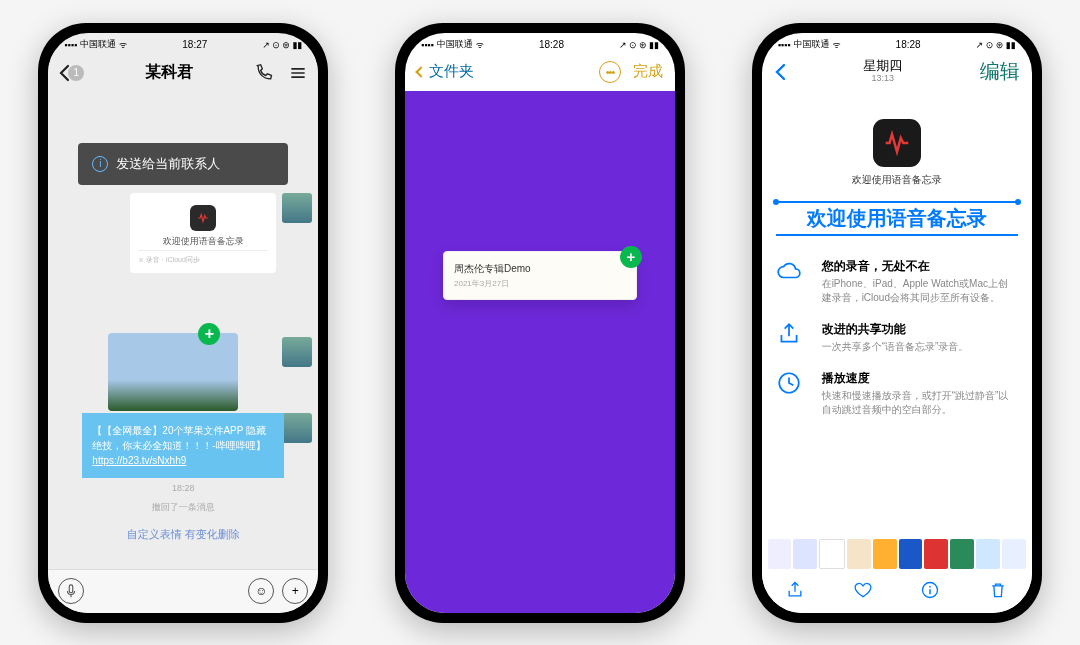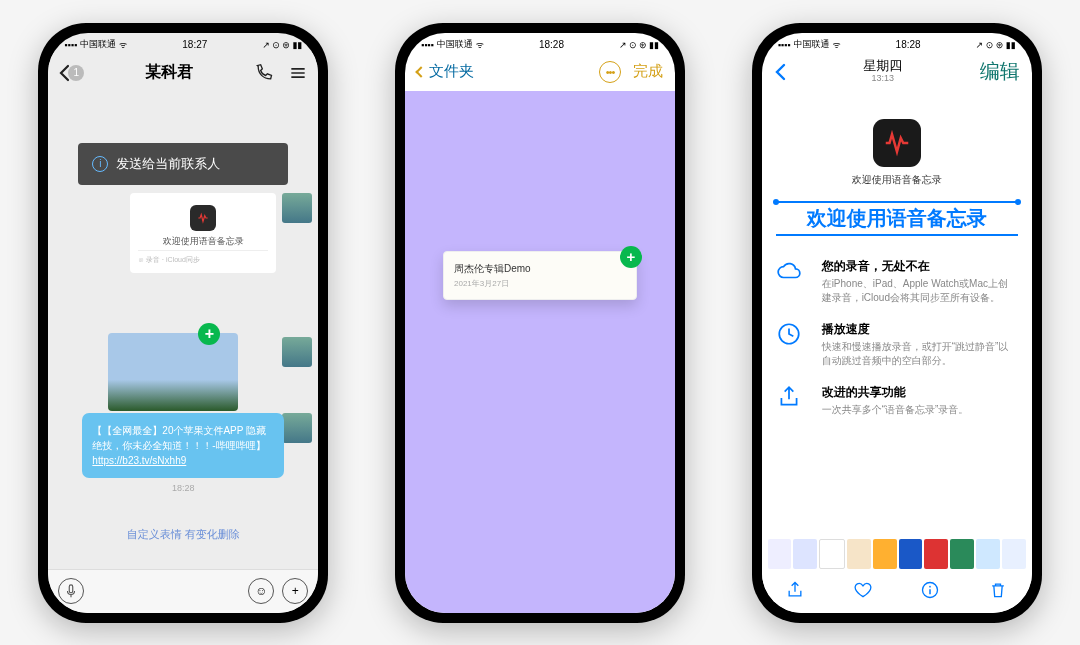--- a/index.html
+++ b/index.html
@@ -21,36 +21,36 @@
 .p1 .toast{position:absolute;top:50px;left:30px;right:30px;background:rgba(60,60,60,.92);color:#fff;font-size:13px;padding:12px 14px;border-radius:4px;display:flex;align-items:center;gap:8px;z-index:5;}
 .p1 .toast .i{width:16px;height:16px;border:1.5px solid #6bf;border-radius:50%;display:flex;align-items:center;justify-content:center;color:#6bf;font-size:10px;}
 .p1 .dim{position:absolute;inset:0;padding:100px 14px 0;}
 .p1 .card{margin-left:68px;margin-right:28px;background:#fff;border-radius:4px;padding:8px;font-size:8px;color:#999;margin-bottom:8px;}
 .p1 .card .thumb{width:26px;height:26px;background:#2a2a2a;border-radius:6px;margin:4px auto;display:flex;align-items:center;justify-content:center;}
 .p1 .card .thumb svg{width:14px;height:14px;}
 .p1 .card .ct{text-align:center;color:#555;font-size:9px;margin:2px 0;}
 .p1 .plus{position:absolute;top:230px;left:150px;width:22px;height:22px;border-radius:50%;background:#08b84e;display:flex;align-items:center;justify-content:center;color:#fff;font-size:16px;font-weight:bold;z-index:6;}
 .p1 .imgblock{position:absolute;top:240px;left:60px;width:130px;height:78px;background:linear-gradient(#a8c8e8 60%,#2a5a2a);border-radius:4px;}
 .p1 .avR{position:absolute;right:6px;width:30px;height:30px;background:linear-gradient(#7a9,#478);border-radius:3px;}
-.p1 .bubble{position:absolute;top:320px;left:34px;right:34px;background:#68c3f0;color:#fff;padding:10px;border-radius:7px;font-size:10px;line-height:1.5;}
+.p1 .bubble{position:absolute;top:320px;left:34px;right:34px;background:#68c3f0;color:#fff;padding:10px;border-radius:0;font-size:10px;line-height:1.5;}
 .p1 .bubble a{color:#fff;text-decoration:underline;}
 .p1 .time{position:absolute;top:390px;width:100%;text-align:center;font-size:9px;color:#aaa;}
 .p1 .sys{position:absolute;top:408px;width:100%;text-align:center;font-size:9px;color:#aaa;}
 .p1 .edit{position:absolute;top:434px;width:100%;text-align:center;font-size:11px;color:#6a8fd8;}
 .p1 .inbar{height:44px;background:#f7f7f7;border-top:1px solid #ddd;display:flex;align-items:center;padding:0 10px;gap:8px;}
 .p1 .inbar .circ{width:26px;height:26px;border:1.5px solid #555;border-radius:50%;display:flex;align-items:center;justify-content:center;font-size:12px;}
 .p1 .inbar .spacer{flex:1;}
 
 .p2 .nav{height:38px;display:flex;align-items:center;justify-content:space-between;padding:0 12px;}
 .p2 .nav .l{display:flex;align-items:center;color:#0369a1;font-size:15px;}
 .p2 .nav .l .chev{display:inline-block;width:8px;height:8px;border-left:2px solid #d4a017;border-bottom:2px solid #d4a017;transform:rotate(45deg);margin-right:4px;}
 .p2 .nav .r{display:flex;align-items:center;gap:12px;}
 .p2 .nav .dots{width:22px;height:22px;border:1.5px solid #d4a017;border-radius:50%;display:flex;align-items:center;justify-content:center;color:#d4a017;font-size:11px;letter-spacing:-1px;}
 .p2 .nav .done{color:#d4a017;font-size:15px;}
-.p2 .body{flex:1;position:relative;background:#c4b5fd;}
+.p2 .body{flex:1;position:relative;background:#6d28d9;}
 .p2 .note{position:absolute;top:160px;left:38px;right:38px;background:#fdfcf7;border:1px solid #eee;border-radius:4px;padding:10px;display:flex;align-items:center;box-shadow:0 6px 14px rgba(0,0,0,.15);}
 .p2 .note .txt{flex:1;}
 .p2 .note .t1{font-size:10px;color:#333;font-weight:500;}
 .p2 .note .t2{font-size:8px;color:#aaa;margin-top:2px;}
 .p2 .note .plus{width:22px;height:22px;border-radius:50%;background:#08b84e;display:flex;align-items:center;justify-content:center;color:#fff;font-size:15px;font-weight:bold;position:absolute;right:-6px;top:-6px;}
 
 .p3 .nav{height:38px;display:flex;align-items:center;justify-content:space-between;padding:0 12px;}
 .p3 .nav .bk{color:#007aff;}
 .p3 .nav .ctr{text-align:center;font-size:10px;line-height:1.1;}
 .p3 .nav .ctr .d{font-size:13px;font-weight:500;color:#000000;}
@@ -129,20 +129,21 @@
    <div class="toast">
      <span class="i">i</span>
             <span>发送给当前联系人</span>
    </div>
    <div class="plus">+</div>
    <div class="imgblock"></div>
    <div class="bubble">
      <span>【【全网最全】20个苹果文件APP 隐藏绝技，你未必全知道！！！-哔哩哔哩】</span> <a>https://b23.tv/sNxhh9</a>
    </div>
    <div class="time">18:28</div>
+   <div class="sys">撤回了一条消息</div>
    <div class="edit">自定义表情   有变化删除</div>
  </div>
  <div class="inbar">
    <span class="circ">
             <svg width="12" height="14" viewBox="0 0 12 16">
               <path d="M6 1a2 2 0 012 2v5a2 2 0 11-4 0V3a2 2 0 012-2zM2 8a4 4 0 008 0M6 12v3" stroke="#555" stroke-width="1.3" fill="none"></path>
             </svg>
           </span>
    <span class="spacer"></span>
    <span class="circ">☺</span>
@@ -219,35 +220,35 @@
      <svg class="ic" viewBox="0 0 24 24">
               <path d="M7 18a5 5 0 010-10 6 6 0 0111 2 4 4 0 010 8H7z" fill="none" stroke="#007aff" stroke-width="1.6"></path>
             </svg>
      <div>
               <div class="ft">您的录音，无处不在</div>
               <div class="fd">在iPhone、iPad、Apple Watch或Mac上创建录音，iCloud会将其同步至所有设备。</div>
             </div>
    </div>
    <div class="feat">
      <svg class="ic" viewBox="0 0 24 24">
+              <path d="M12 3v11M8 7l4-4 4 4M5 13v6h14v-6" fill="none" stroke="#007aff" stroke-width="1.6"></path>
+            </svg>
+     <div>
+              <div class="ft">改进的共享功能</div>
+              <div class="fd">一次共享多个“语音备忘录”录音。</div>
+            </div>
+   </div>
+   <div class="feat">
+     <svg class="ic" viewBox="0 0 24 24">
               <circle cx="12" cy="12" r="9" fill="none" stroke="#007aff" stroke-width="1.6"></circle>
               <path d="M12 7v5l4 2" stroke="#007aff" stroke-width="1.6" fill="none"></path>
             </svg>
      <div>
               <div class="ft">播放速度</div>
               <div class="fd">快速和慢速播放录音，或打开“跳过静音”以自动跳过音频中的空白部分。</div>
-            </div>
-   </div>
-   <div class="feat">
-     <svg class="ic" viewBox="0 0 24 24">
-              <path d="M12 3v11M8 7l4-4 4 4M5 13v6h14v-6" fill="none" stroke="#007aff" stroke-width="1.6"></path>
-            </svg>
-     <div>
-              <div class="ft">改进的共享功能</div>
-              <div class="fd">一次共享多个“语音备忘录”录音。</div>
             </div>
    </div>
    <div class="tray">
      <div class="th" style="background:#eef;"></div>
             <div class="th" style="background:#dde4ff;"></div>
      <div class="th" style="background:#fff;border:1px solid #ddd;"></div>
             <div class="th" style="background:#f6e4c8;"></div>
      <div class="th" style="background:#ffb030;"></div>
             <div class="th" style="background:#1a58c7;"></div>
      <div class="th" style="background:#d33;"></div>

